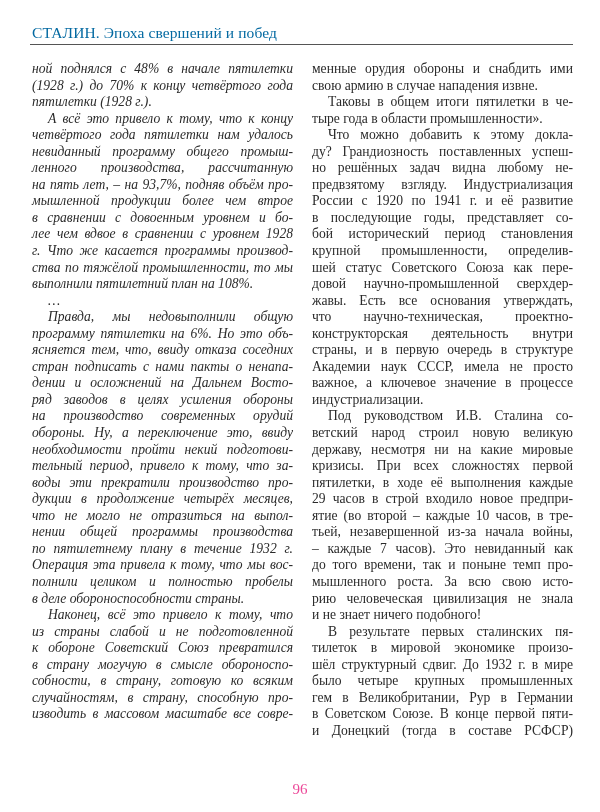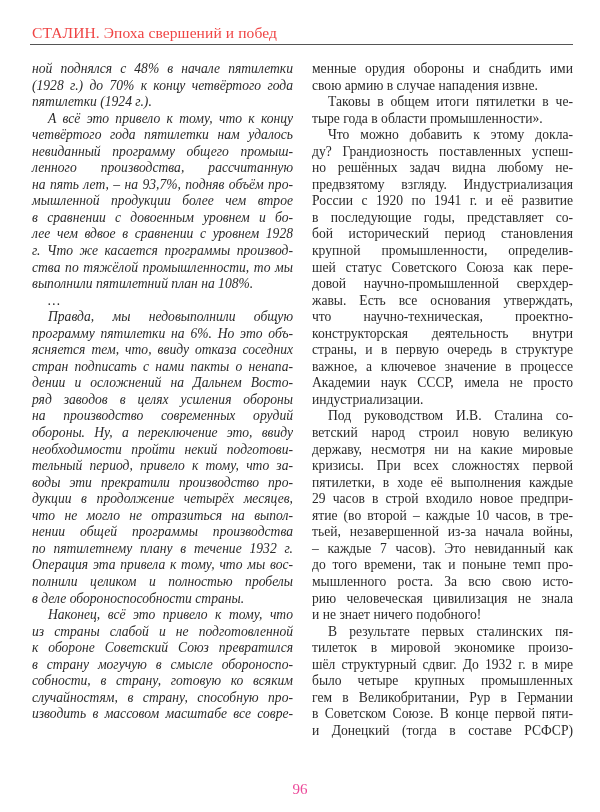--- a/index.html
+++ b/index.html
@@ -4,21 +4,21 @@
   <style>
     html, body { margin: 0; padding: 0; }
     body {
       width: 600px; height: 812px; background: #ffffff;
       position: relative; overflow: hidden;
       font-family: "Liberation Serif", "DejaVu Serif", serif;
       color: #2a2a2a;
     }
     .running-head {
       position: absolute; left: 32px; top: 24px; width: 540px;
-      font-size: 15.5px; color: #ef4444; letter-spacing: 0.1px;
+      font-size: 15.5px; color: #0369a1; letter-spacing: 0.1px;
     }
     .head-rule {
       position: absolute; left: 30px; top: 44px; width: 543px; height: 1.3px;
       background: #555;
     }
     .col {
       position: absolute; top: 61px; width: 261px;
       font-size: 13.6px; line-height: 16.55px; text-align: justify;
     }
     .col.left { left: 32px; font-style: italic; }
@@ -34,21 +34,21 @@
   </style>
 </head>
 <body>
 
 <div class="running-head">СТАЛИН. Эпоха свершений и побед</div>
 <div class="head-rule"></div>
 
 <div class="col left" id="col-left">
     <span class="line ">ной поднялся с 48% в начале пятилетки</span>
     <span class="line ">(1928 г.) до 70% к концу четвёртого года</span>
-    <span class="line last">пятилетки (1924 г.).</span>
+    <span class="line last">пятилетки (1928 г.).</span>
     <span class="line indent">А всё это привело к тому, что к концу</span>
     <span class="line ">четвёртого года пятилетки нам удалось</span>
     <span class="line ">невиданный программу общего промыш-</span>
     <span class="line ">ленного производства, рассчитанную</span>
     <span class="line ">на пять лет, – на 93,7%, подняв объём про-</span>
     <span class="line ">мышленной продукции более чем втрое</span>
     <span class="line ">в сравнении с довоенным уровнем и бо-</span>
     <span class="line ">лее чем вдвое в сравнении с уровнем 1928</span>
     <span class="line ">г. Что же касается программы производ-</span>
     <span class="line ">ства по тяжёлой промышленности, то мы</span>
@@ -92,22 +92,22 @@
     <span class="line ">России с 1920 по 1941 г. и её развитие</span>
     <span class="line ">в последующие годы, представляет со-</span>
     <span class="line ">бой исторический период становления</span>
     <span class="line ">крупной промышленности, определив-</span>
     <span class="line ">шей статус Советского Союза как пере-</span>
     <span class="line ">довой научно-промышленной сверхдер-</span>
     <span class="line ">жавы. Есть все основания утверждать,</span>
     <span class="line ">что научно-техническая, проектно-</span>
     <span class="line ">конструкторская деятельность внутри</span>
     <span class="line ">страны, и в первую очередь в структуре</span>
+    <span class="line ">Академии наук СССР, имела не просто</span>
     <span class="line ">важное, а ключевое значение в процессе</span>
-    <span class="line ">Академии наук СССР, имела не просто</span>
     <span class="line last">индустриализации.</span>
     <span class="line indent">Под руководством И.В. Сталина со-</span>
     <span class="line ">ветский народ строил новую великую</span>
     <span class="line ">державу, несмотря ни на какие мировые</span>
     <span class="line ">кризисы. При всех сложностях первой</span>
     <span class="line ">пятилетки, в ходе её выполнения каждые</span>
     <span class="line ">29 часов в строй входило новое предпри-</span>
     <span class="line ">ятие (во второй – каждые 10 часов, в тре-</span>
     <span class="line ">тьей, незавершенной из-за начала войны,</span>
     <span class="line ">– каждые 7 часов). Это невиданный как</span>

